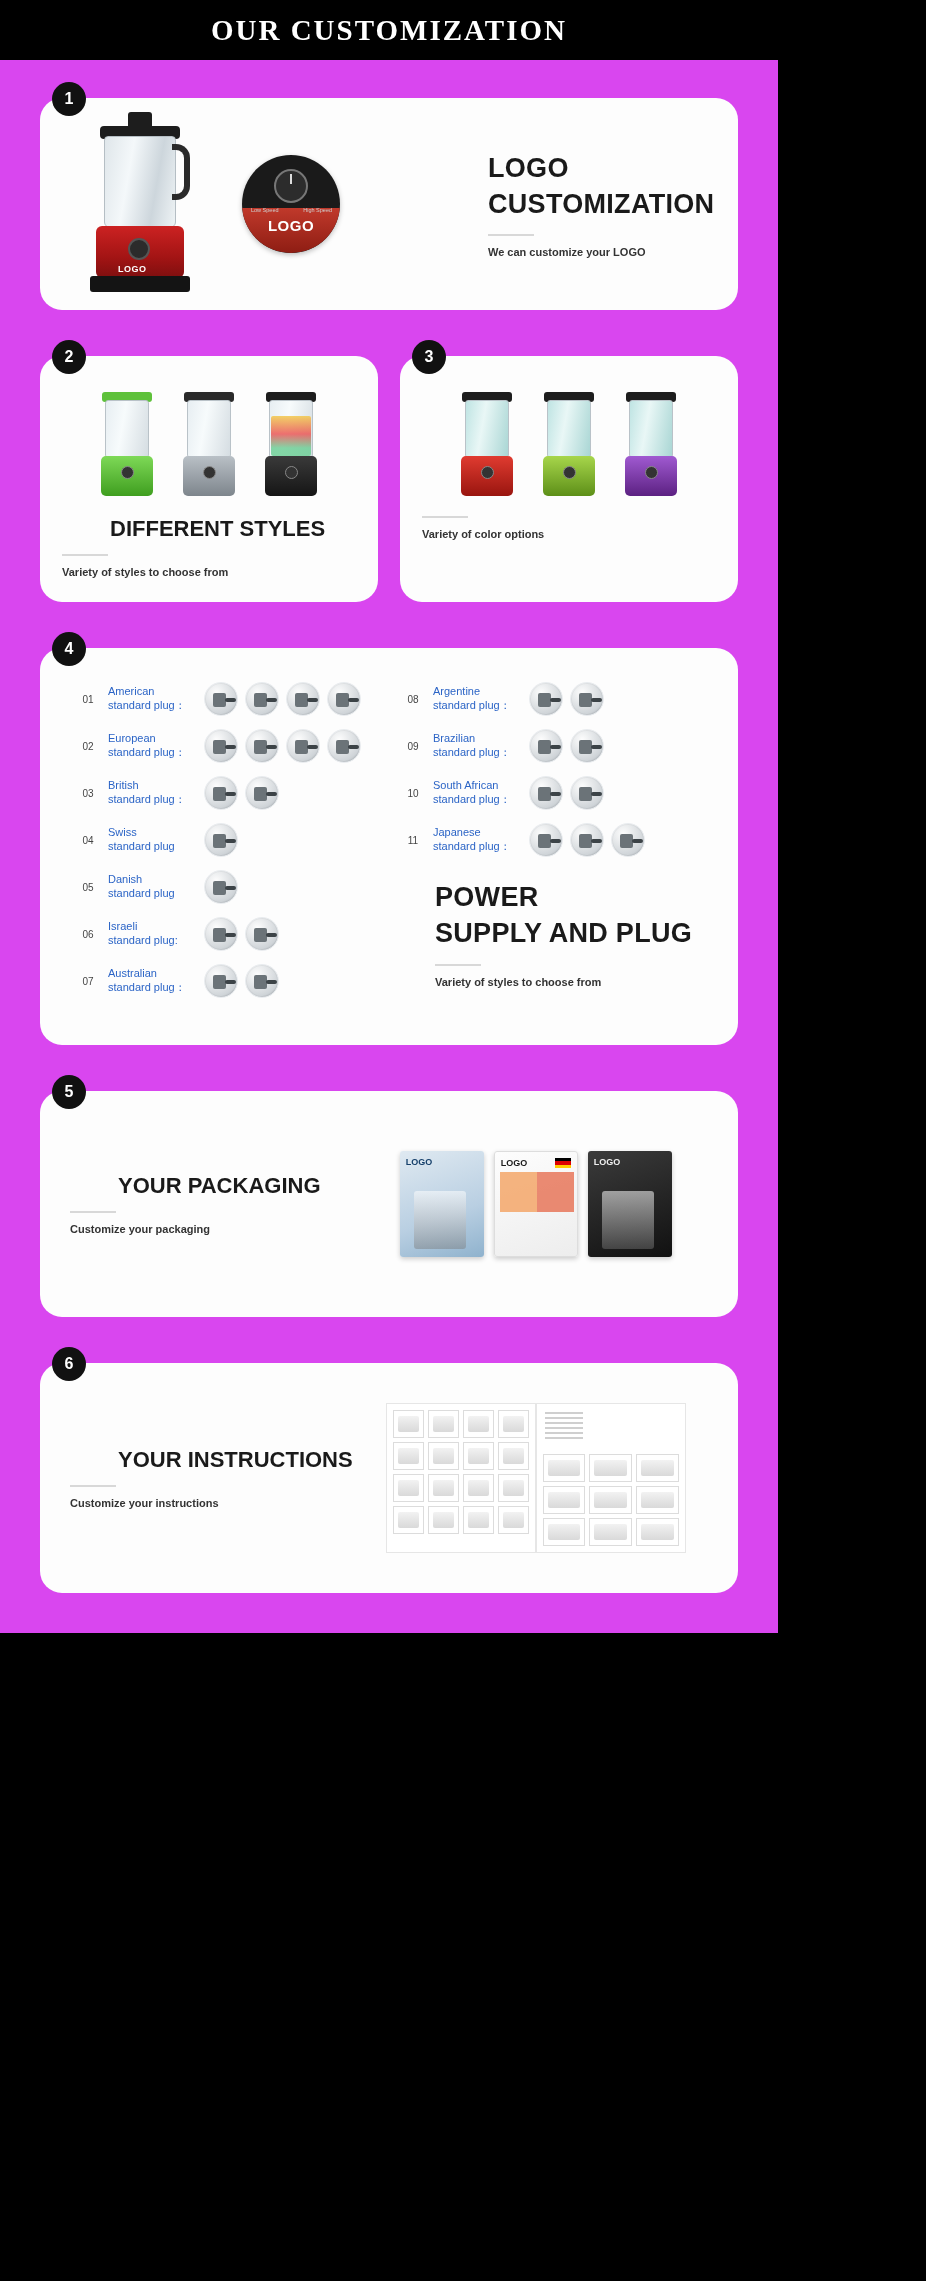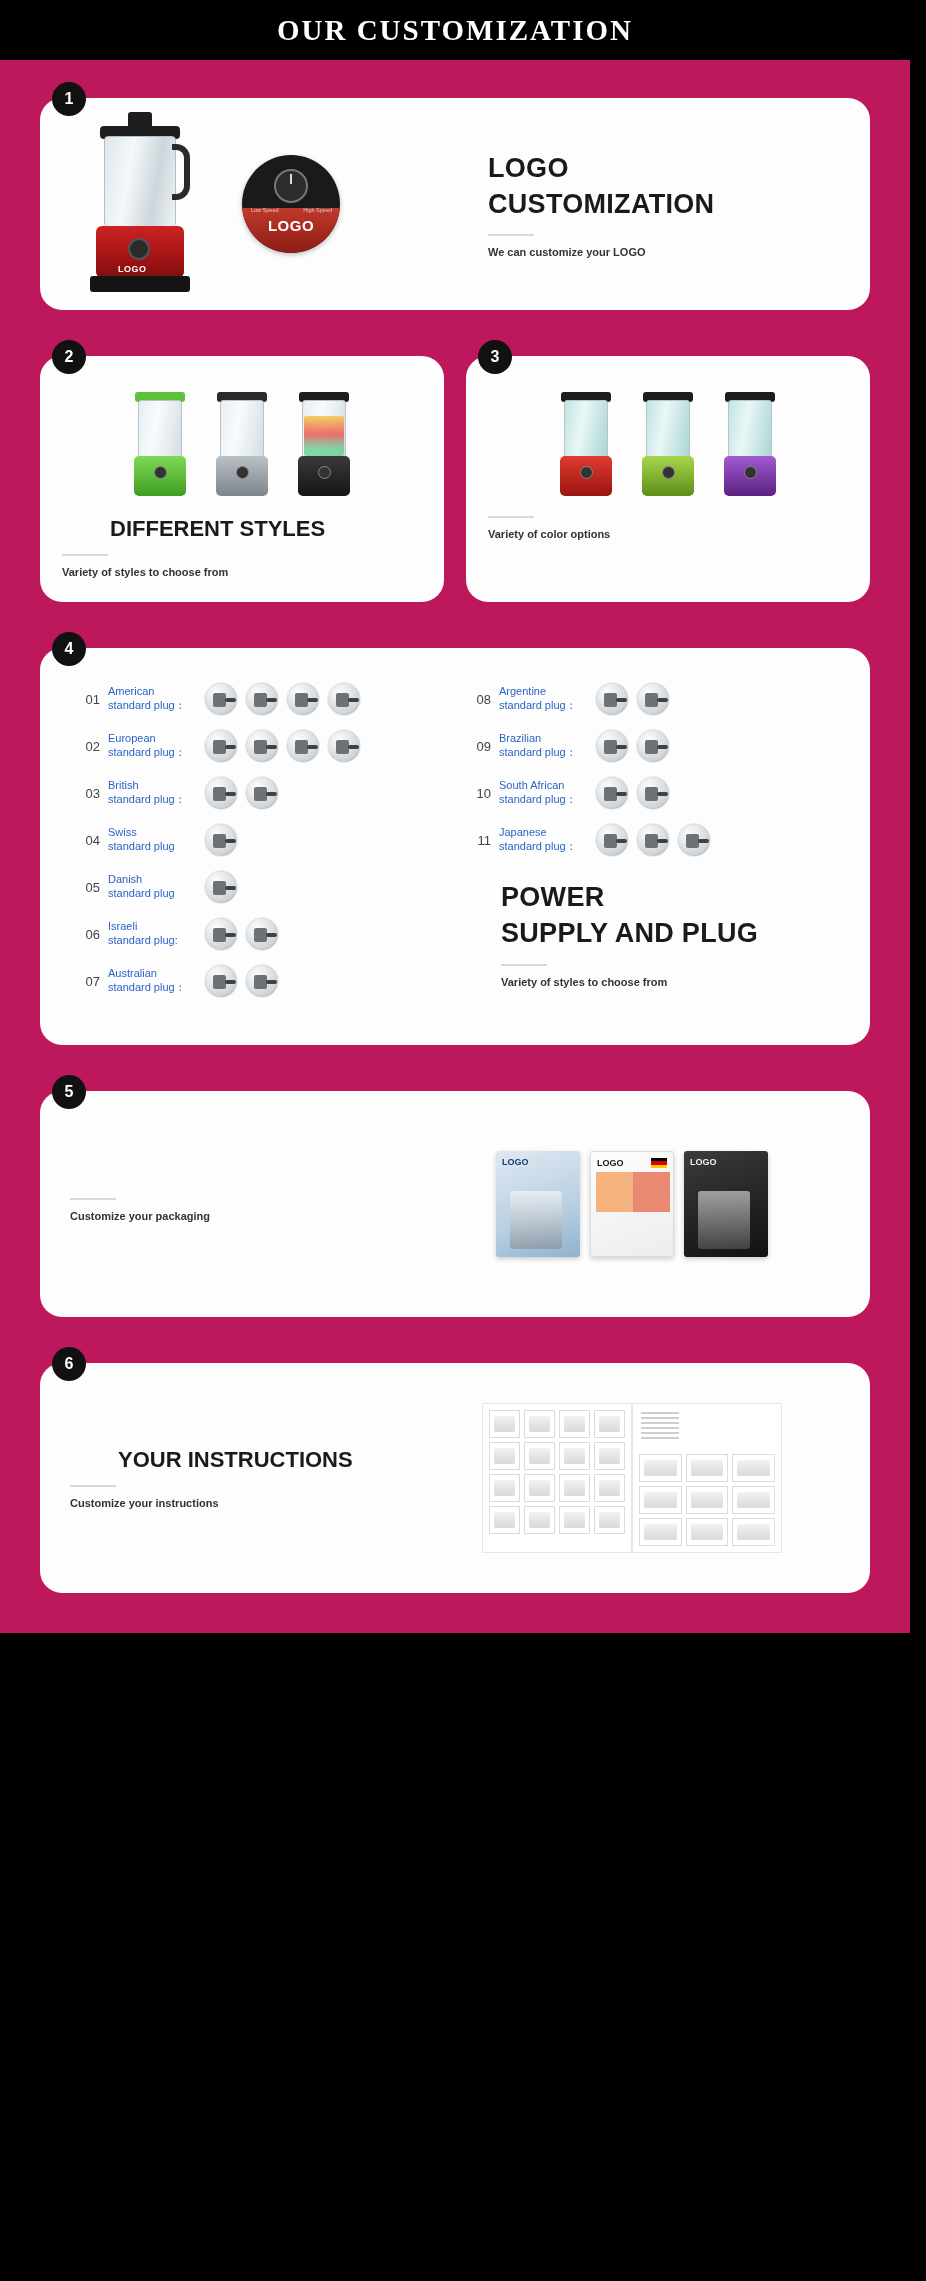--- a/index.html
+++ b/index.html
@@ -2,21 +2,21 @@
 <html><head>
 <meta charset="utf-8">
 <style>
   * { box-sizing: border-box; margin: 0; padding: 0; }
   body {
     width: 926px;
     background: #000;
     font-family: "Liberation Sans", sans-serif;
     color: #111;
   }
-  .page { width: 910px; position: relative; background: #be185d; padding-bottom: 40px; }
+  .page { width: 778px; position: relative; background: #d946ef; padding-bottom: 40px; }
 
   
   .header {
     height: 60px;
     background: #000;
     display: flex;
     align-items: center;
     justify-content: center;
   }
   .header-title {
@@ -148,21 +148,21 @@
   .c-red{background:linear-gradient(180deg,#e03b30,#99150f);}
   .c-green{background:linear-gradient(180deg,#a7d64b,#5d8f18);}
   .c-purple{background:linear-gradient(180deg,#a05ad1,#5c2182);}
   .teal-jar{background:linear-gradient(100deg,#bfe4e3,#e9f7f6 40%,#a9d6d4)!important;}
 
   
   .row3 { margin: 46px 40px 0 40px; padding: 34px 30px 34px 36px; }
   .plug-cols { display:flex; gap: 18px; }
   .plug-col { width: 50%; }
   .plug-row { display:flex; align-items:center; margin-bottom: 13px; }
-  .plug-num { font-size: 13px; color:#444; width: 24px; text-align:right; margin-right: 8px;}
+  .plug-num { font-size: 10px; color:#444; width: 24px; text-align:center; margin-right: 8px;}
   .plug-name { width: 96px; line-height: 1.25; }
   .plug-name .n1 { font-size: 11px; color:#2b64c6; }
   .plug-name .n2 { font-size: 11px; color:#2b64c6; }
   .plug-icons { display:flex; gap: 7px; }
   .plug-ic {
     width: 34px; height: 34px; border-radius: 50%;
     background: radial-gradient(circle at 35% 30%, #fdfdfd, #cfd4d8 70%, #9aa1a7);
     border: 1px solid #e9ecef;
     position: relative; overflow:hidden;
     box-shadow: inset 0 0 0 1px rgba(0,0,0,.04);
@@ -460,20 +460,21 @@
           <div class="rule"></div>
           <div class="sub">Variety of styles to choose from</div>
         </div>
       </div>
     </div>
   </div>
 
   <div class="card row4">
     <div class="badge">5</div>
     <div class="pack-left">
+      <div class="title-mid">YOUR PACKAGING</div>
       <div class="rule"></div>
       <div class="sub">Customize your packaging</div>
     </div>
     <div class="pack-right">
       <div class="box box1">
         <div class="lg">LOGO</div>
         <div class="prod"></div>
       </div>
       <div class="box box2">
         <div class="lg">LOGO</div>

